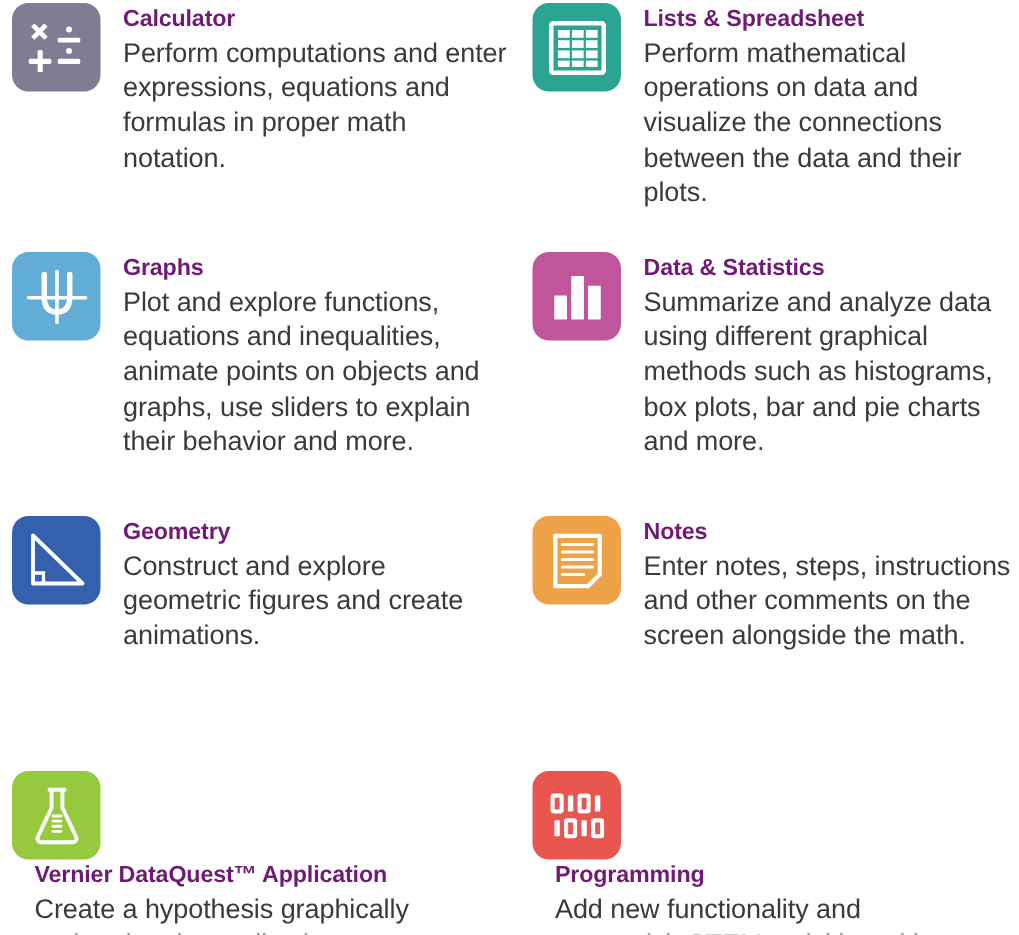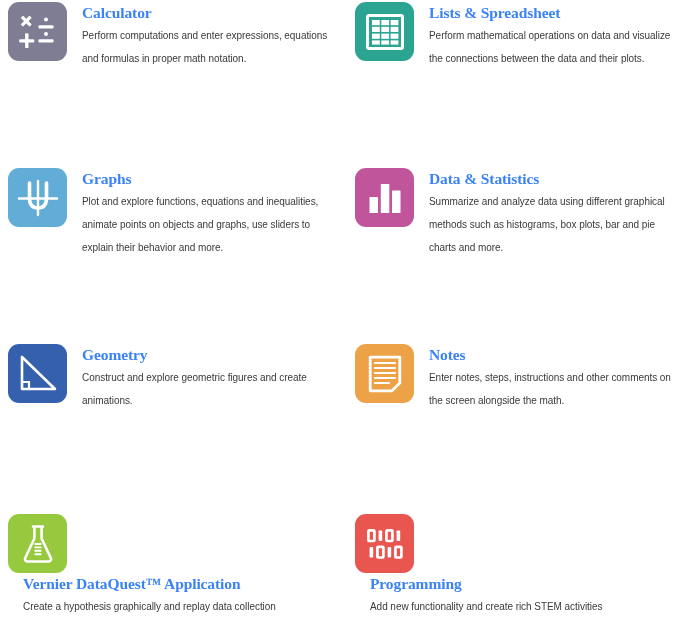--- a/index.html
+++ b/index.html
@@ -45,28 +45,27 @@
   .icon-tile svg { display: block; }
 
   .feature-text {
     margin-left: 15px;
     padding-top: 1px;
   }
   .feature-title {
     font-size: 15.5px;
     font-weight: bold;
     line-height: 20px;
-    color: #3b82f6;
+    color: #701a75;
     letter-spacing: -0.1px;
     margin: 0 0 1px 0;
     white-space: nowrap;
-    font-family: Liberation Serif, serif;
   }
   .feature-desc {
-    font-size: 10px;
+    font-size: 18px;
     line-height: 23.2px;
     color: #3a3a3a;
     margin: 0;
     letter-spacing: -0.05px;
   }
   .col-left .feature-desc  { width: 258px; }
   .col-right .feature-desc { width: 252px; }
 </style>
 </head>
 <body>

